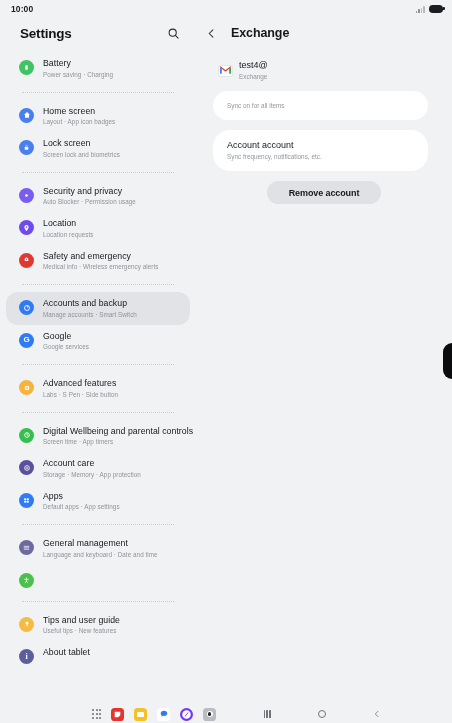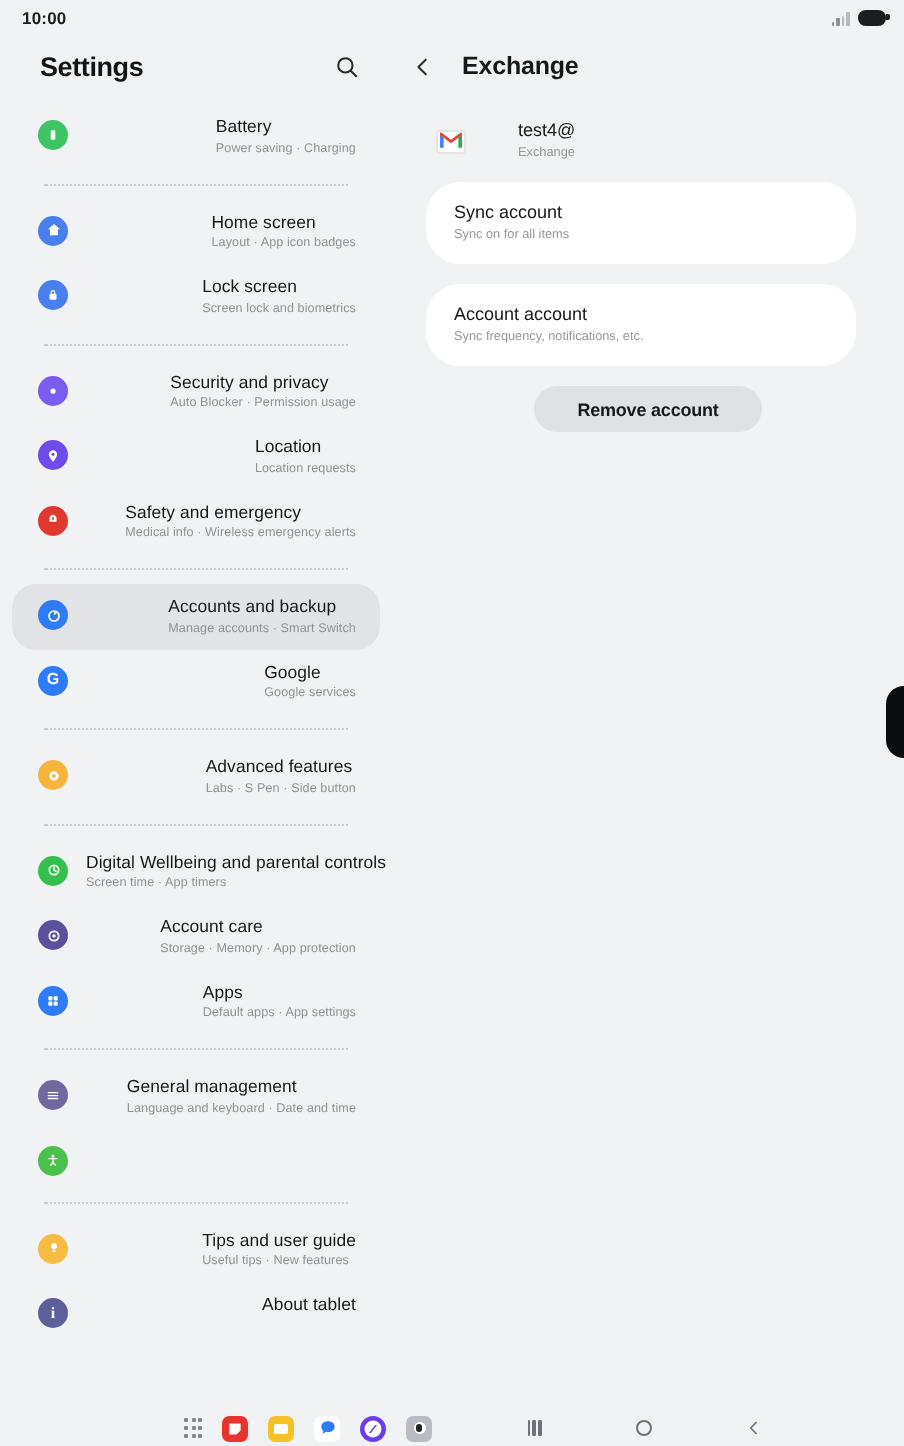--- a/index.html
+++ b/index.html
@@ -32,35 +32,35 @@
   .pane-head { height:30px; display:flex; align-items:center; }
   .left-head { padding:0 14px 0 20px; justify-content:space-between; }
   .title { font-size:13.5px; font-weight:700; letter-spacing:-.2px; color:#121417; }
   .search-ico { width:17px; height:17px; display:flex; align-items:center; justify-content:center; }
   .right-head { padding-left:4px; gap:9px; }
   .back-ico { width:22px; height:22px; display:flex; align-items:center; justify-content:center; }
   .right-title { font-size:12.5px; font-weight:700; letter-spacing:-.1px; }
 
   
   .list { padding:4px 0 10px 0; }
-  .row { display:flex; align-items:flex-start; gap:9px; padding:6px 12px 6px 13px; margin:0 6px; border-radius:12px;justify-content:space-between; }
+  .row { display:flex; align-items:flex-start; gap:9px; padding:6px 12px 6px 13px; margin:0 6px; border-radius:12px; }
   .row.selected { background:#e2e3e6; }
   .ico {
     width:15px; height:15px; border-radius:50%; flex:0 0 15px; margin-top:2px;
     display:flex; align-items:center; justify-content:center;
     color:#fff; font-size:8px; font-weight:700; line-height:1;
   }
   .ico svg { display:block; }
   .txts { min-width:0; padding-top:0px; }
   .lbl { font-size:8.7px; font-weight:400; color:#16181c; line-height:11px; letter-spacing:.05px; white-space:nowrap; }
   .sub { font-size:6.3px; color:#8f9399; line-height:9px; margin-top:.5px; white-space:nowrap; letter-spacing:.05px; }
   .divider { height:0; border-top:1px dotted #c9ccd1; margin:7px 22px 7px 22px; }
 
   
-  .acct { display:flex; align-items:center; gap:26px; padding:12px 0 10px 22px; }
+  .acct { display:flex; align-items:center; gap:6px; padding:12px 0 10px 22px; }
   .gmail {
     width:15px; height:12px; flex:0 0 15px; border-radius:2px; background:#fff;
     border:.5px solid #e4e5e8; display:flex; align-items:center; justify-content:center;
   }
   .acct-name { font-size:9px; color:#16181c; line-height:11px; }
   .acct-type { font-size:6.4px; color:#9397
 9d; color:#93979d; line-height:9px; margin-top:1px; }
   .card {
     background:#fff; border-radius:17px; margin:0 24px 10px 17px;
     padding:9px 0 10px 14px;
@@ -335,21 +335,20 @@
             <path d="M4,6 L12,12.2 L20,6 L20,17 L17,17 L17,9.6 L12,13.4 L7,9.6 L7,17 L4,17 Z" fill="#fbbc04" opacity="0"></path>
           </svg>
         </div>
         <div>
           <div class="acct-name">test4@</div>
           <div class="acct-type">Exchange</div>
         </div>
       </div>
 
       <div class="card">
-        <div class="card-title">Sync account</div>
         <div class="card-sub">Sync on for all items</div>
       </div>
 
       <div class="card">
         <div class="card-title">Account account</div>
         <div class="card-sub">Sync frequency, notifications, etc.</div>
       </div>
 
       <div class="remove-wrap">
         <button class="remove-btn">Remove account</button>

